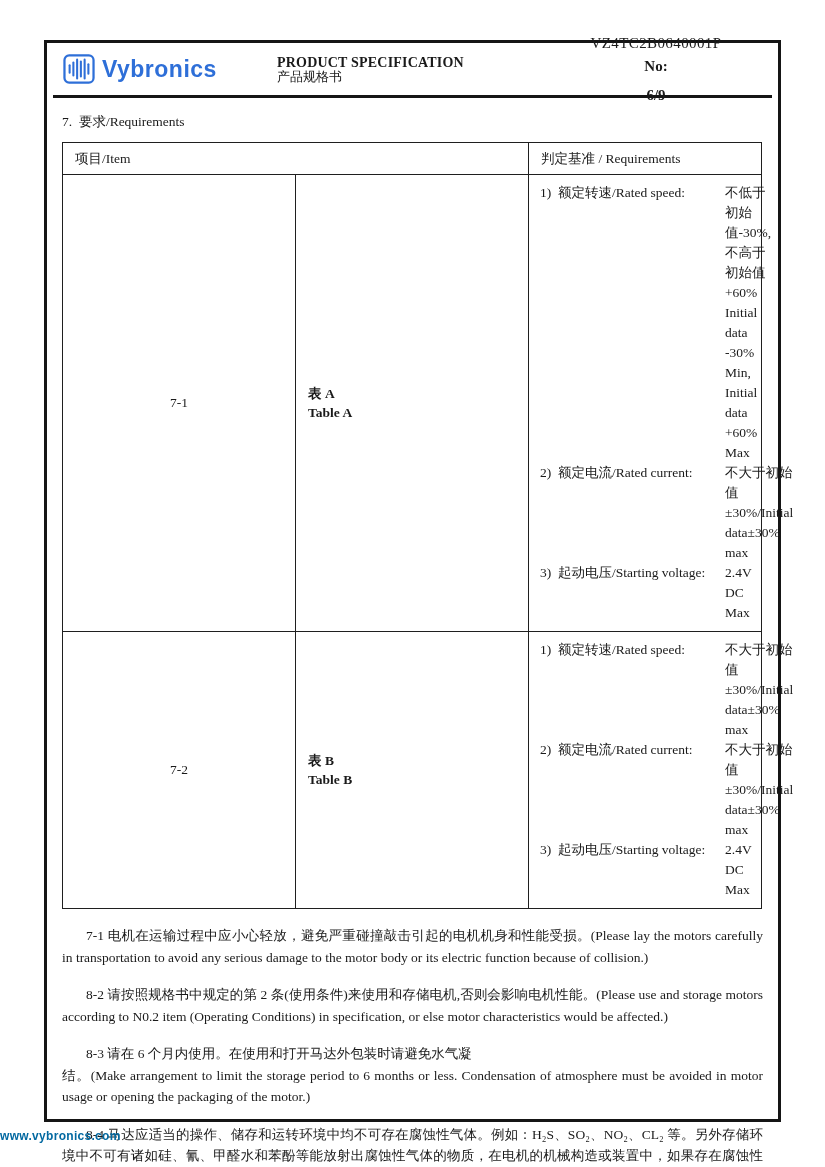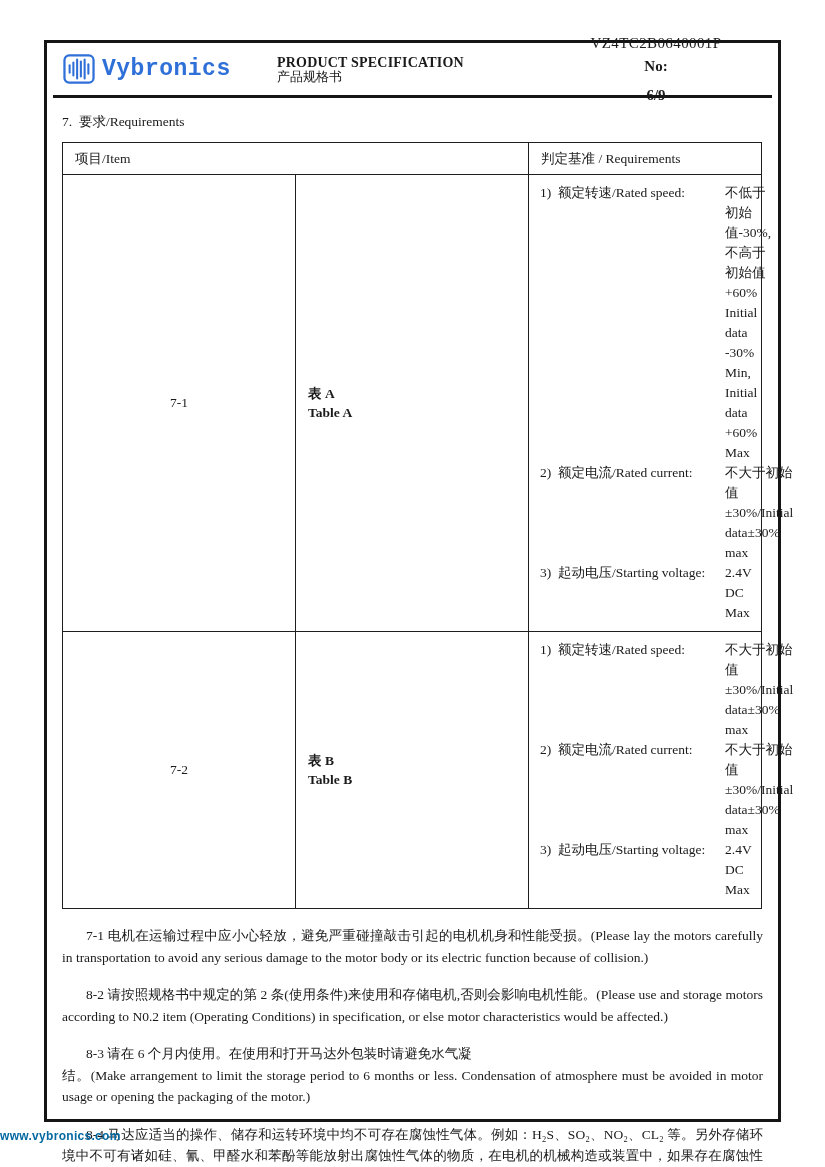--- a/index.html
+++ b/index.html
@@ -13,21 +13,21 @@
     box-sizing:border-box;border:3px solid #151515;background:#fff;
   }
   
   .header{
     display:flex;align-items:center;height:52px;margin:0 6px;
     border-bottom:3px solid #151515;
   }
   .logo{display:flex;align-items:center;gap:7px;width:224px;padding-left:10px;box-sizing:border-box;}
   .logo-icon{flex:0 0 auto;}
   .logo-text{
-    font-family:Liberation Mono, monospace;
+    font-family:Liberation Sans, sans-serif;
     font-weight:bold;font-size:23px;color:var(--brand,#2e6fd8);letter-spacing:.5px;
   }
   .header-center{flex:1;text-align:left;line-height:1;}
   .title-en{font-weight:bold;font-size:14px;letter-spacing:.2px;}
   .title-cn{font-size:13px;}
   .header-right{width:232px;text-align:center;line-height:1;box-sizing:border-box;}
   .part-number{font-size:15px;letter-spacing:.4px;}
   .page-no{margin-top:8px;font-weight:bold;font-size:15px;display:flex;justify-content:center;gap:14px;flex-direction:column;}
   
   .content{padding:0 15px;}

